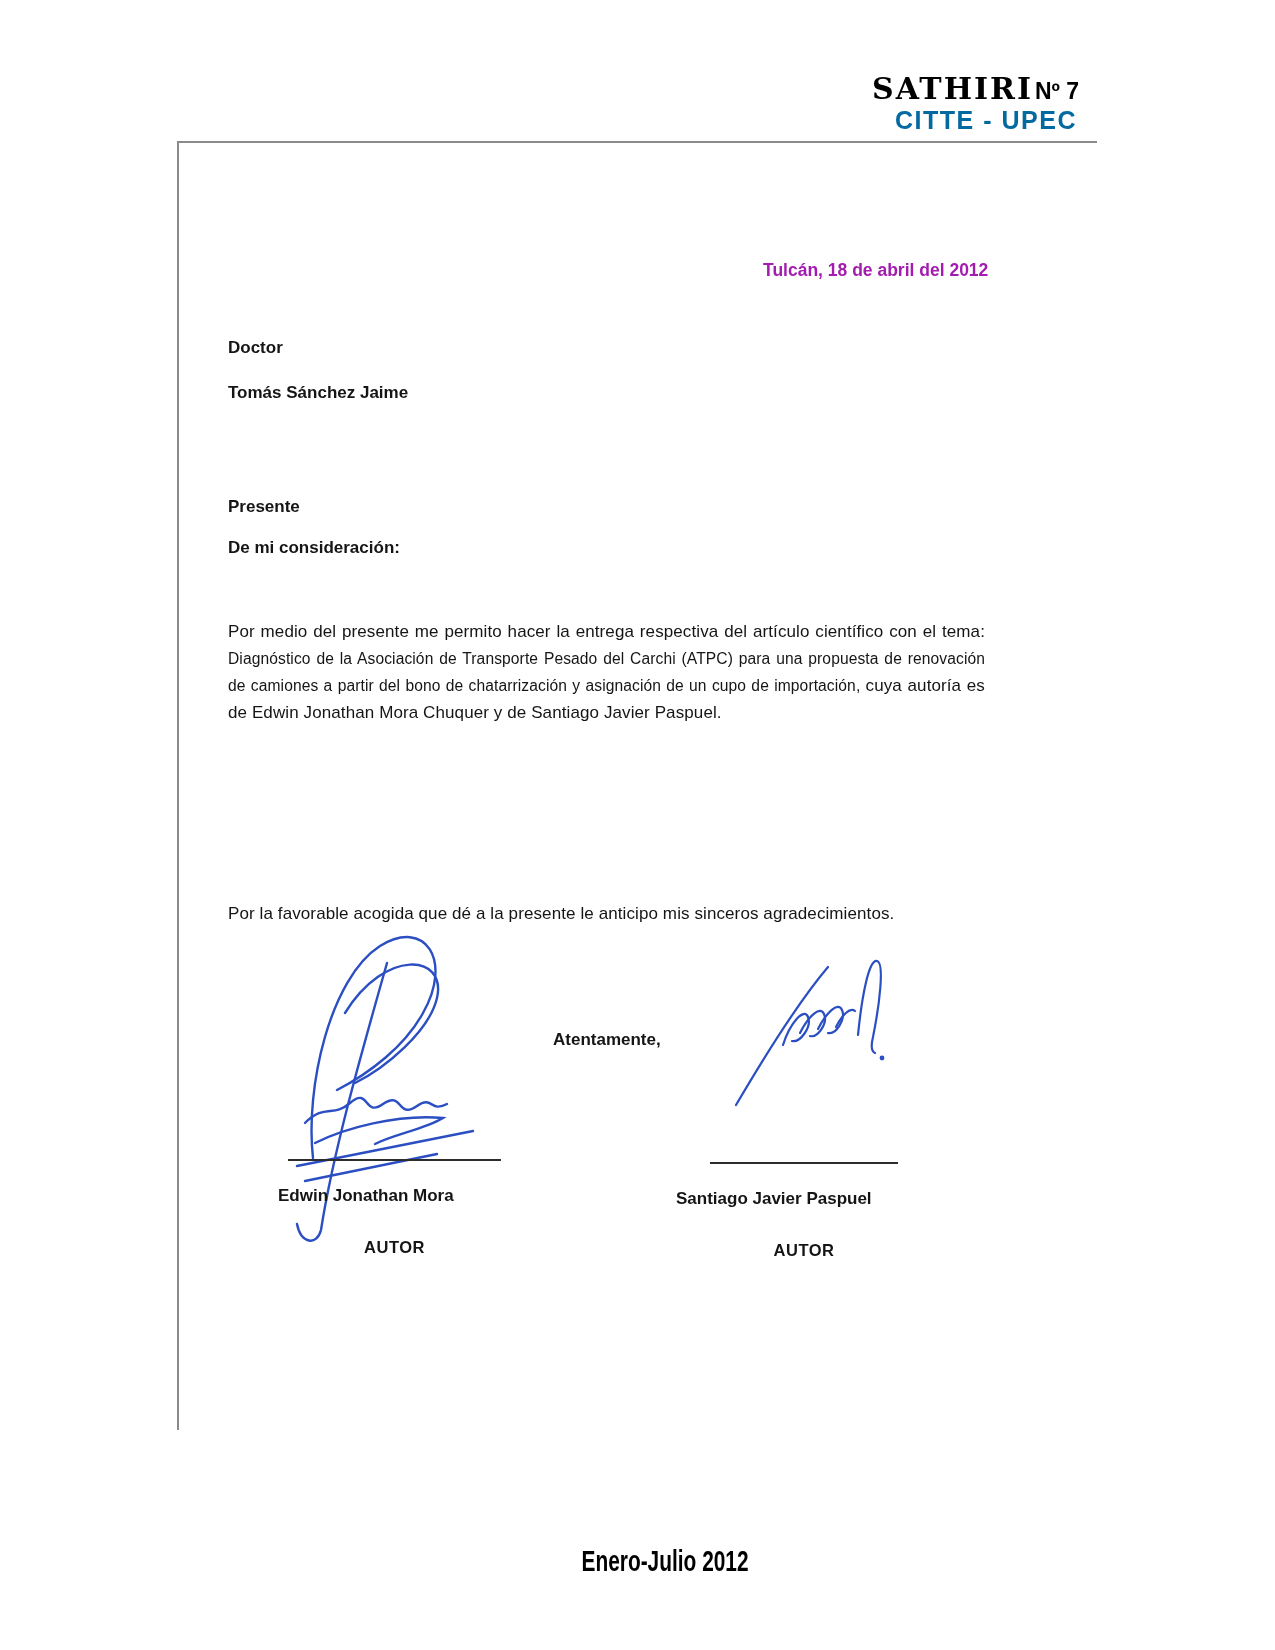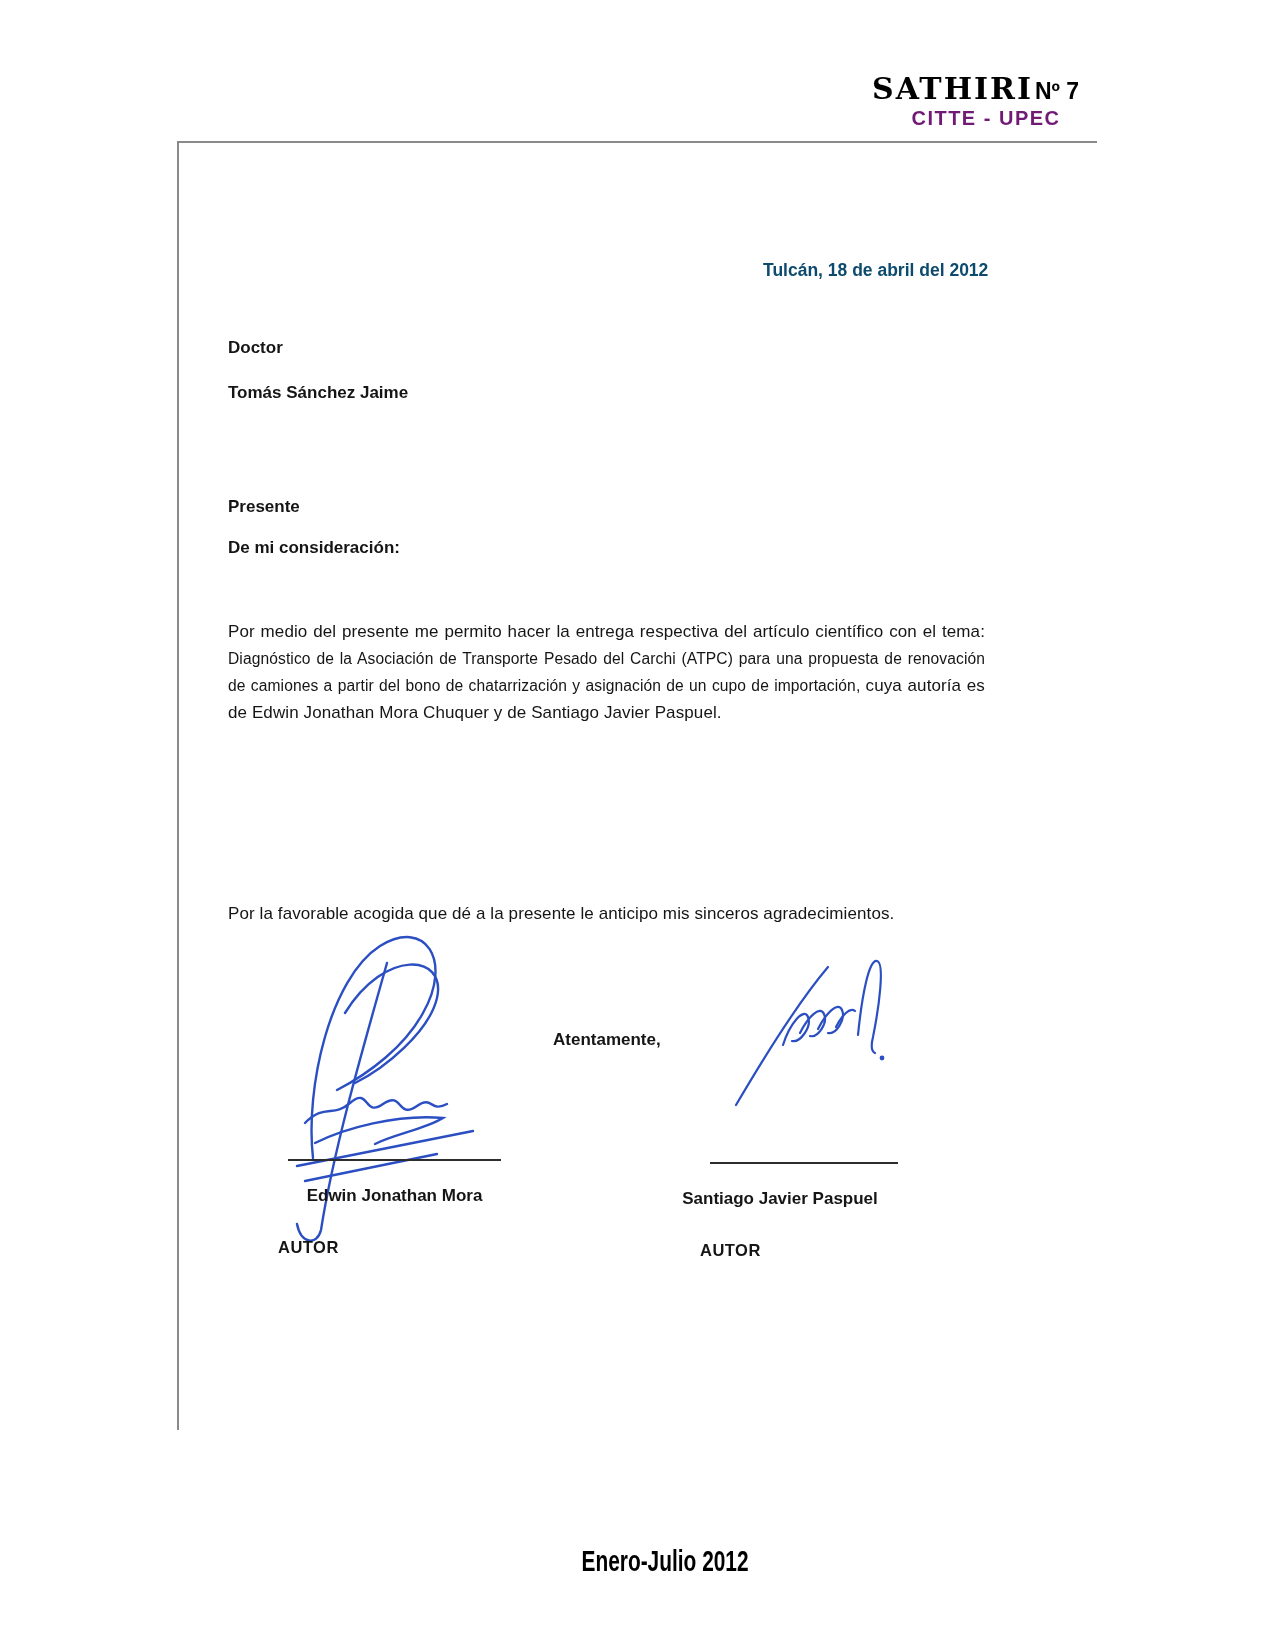--- a/index.html
+++ b/index.html
@@ -23,32 +23,32 @@
   .journal-name{
     font-family:"DejaVu Serif",serif;
     font-weight:700;font-size:30px;letter-spacing:2px;color:#000;
   }
   .journal-issue{
     font-family:"Liberation Sans",sans-serif;
     font-weight:700;font-size:23px;color:#000;
   }
   .journal-subtitle{
     font-family:"Liberation Sans",sans-serif;
-    font-weight:600;font-size:20px;letter-spacing:1.5px;color:#701a75;
+    font-weight:600;font-size:25px;letter-spacing:1.5px;color:#0369a1;
     margin-top:2px;
   }
   
   .scan-frame{
     position:absolute;left:177px;top:141px;width:918px;height:1287px;
     border-top:2px solid #8a8a8a;border-left:2px solid #8a8a8a;
   }
   
   .dateline{
     position:absolute;left:763px;top:260px;
-    font-weight:700;font-size:17.5px;color:#0c4a6e;
+    font-weight:700;font-size:17.5px;color:#a21caf;
   }
   .t{position:absolute;left:228px;width:757px;font-size:17px;color:#151515;}
   .salutation{top:338px;font-weight:700;}
   .recipient-name{top:383px;font-weight:700;}
   .recipient-title{top:426px;font-weight:700;text-align:justify;line-height:32px;}
   .presence{top:497px;font-weight:700;}
   .greeting{top:538px;font-weight:700;}
   .para{text-align:justify;line-height:27px;letter-spacing:0.1px;}
   .p1{top:618px;}
   .p1 .article-title{font-size:15.6px;margin-top:24px;}
@@ -59,27 +59,27 @@
     font-weight:700;font-size:17px;color:#151515;
   }
   
   .sig-svg{position:absolute;}
   .sig-left{left:275px;top:918px;}
   .sig-right{left:728px;top:945px;}
   .sig-line{position:absolute;height:2px;background:#2d2d2d;}
   .sig-line-left{left:288px;top:1159px;width:213px;}
   .sig-line-right{left:710px;top:1162px;width:188px;}
   .sig-name{
-    position:absolute;text-align:center;
+    position:absolute;text-align:left;
     font-weight:700;font-size:17px;color:#151515;
   }
   .sig-name-left{left:278px;top:1186px;width:233px;}
   .sig-name-right{left:676px;top:1189px;width:208px;}
   .sig-role{
-    position:absolute;text-align:left;
+    position:absolute;text-align:center;
     font-weight:700;font-size:16.5px;color:#151515;letter-spacing:0.5px;
   }
   .sig-role-left{left:278px;top:1238px;width:233px;}
   .sig-role-right{left:700px;top:1241px;width:208px;}
   
   .footer{
     position:absolute;left:0;top:1545px;width:1275px;text-align:center;padding-left:28px;
   }
   .footer-brand{
     display:inline-block;

